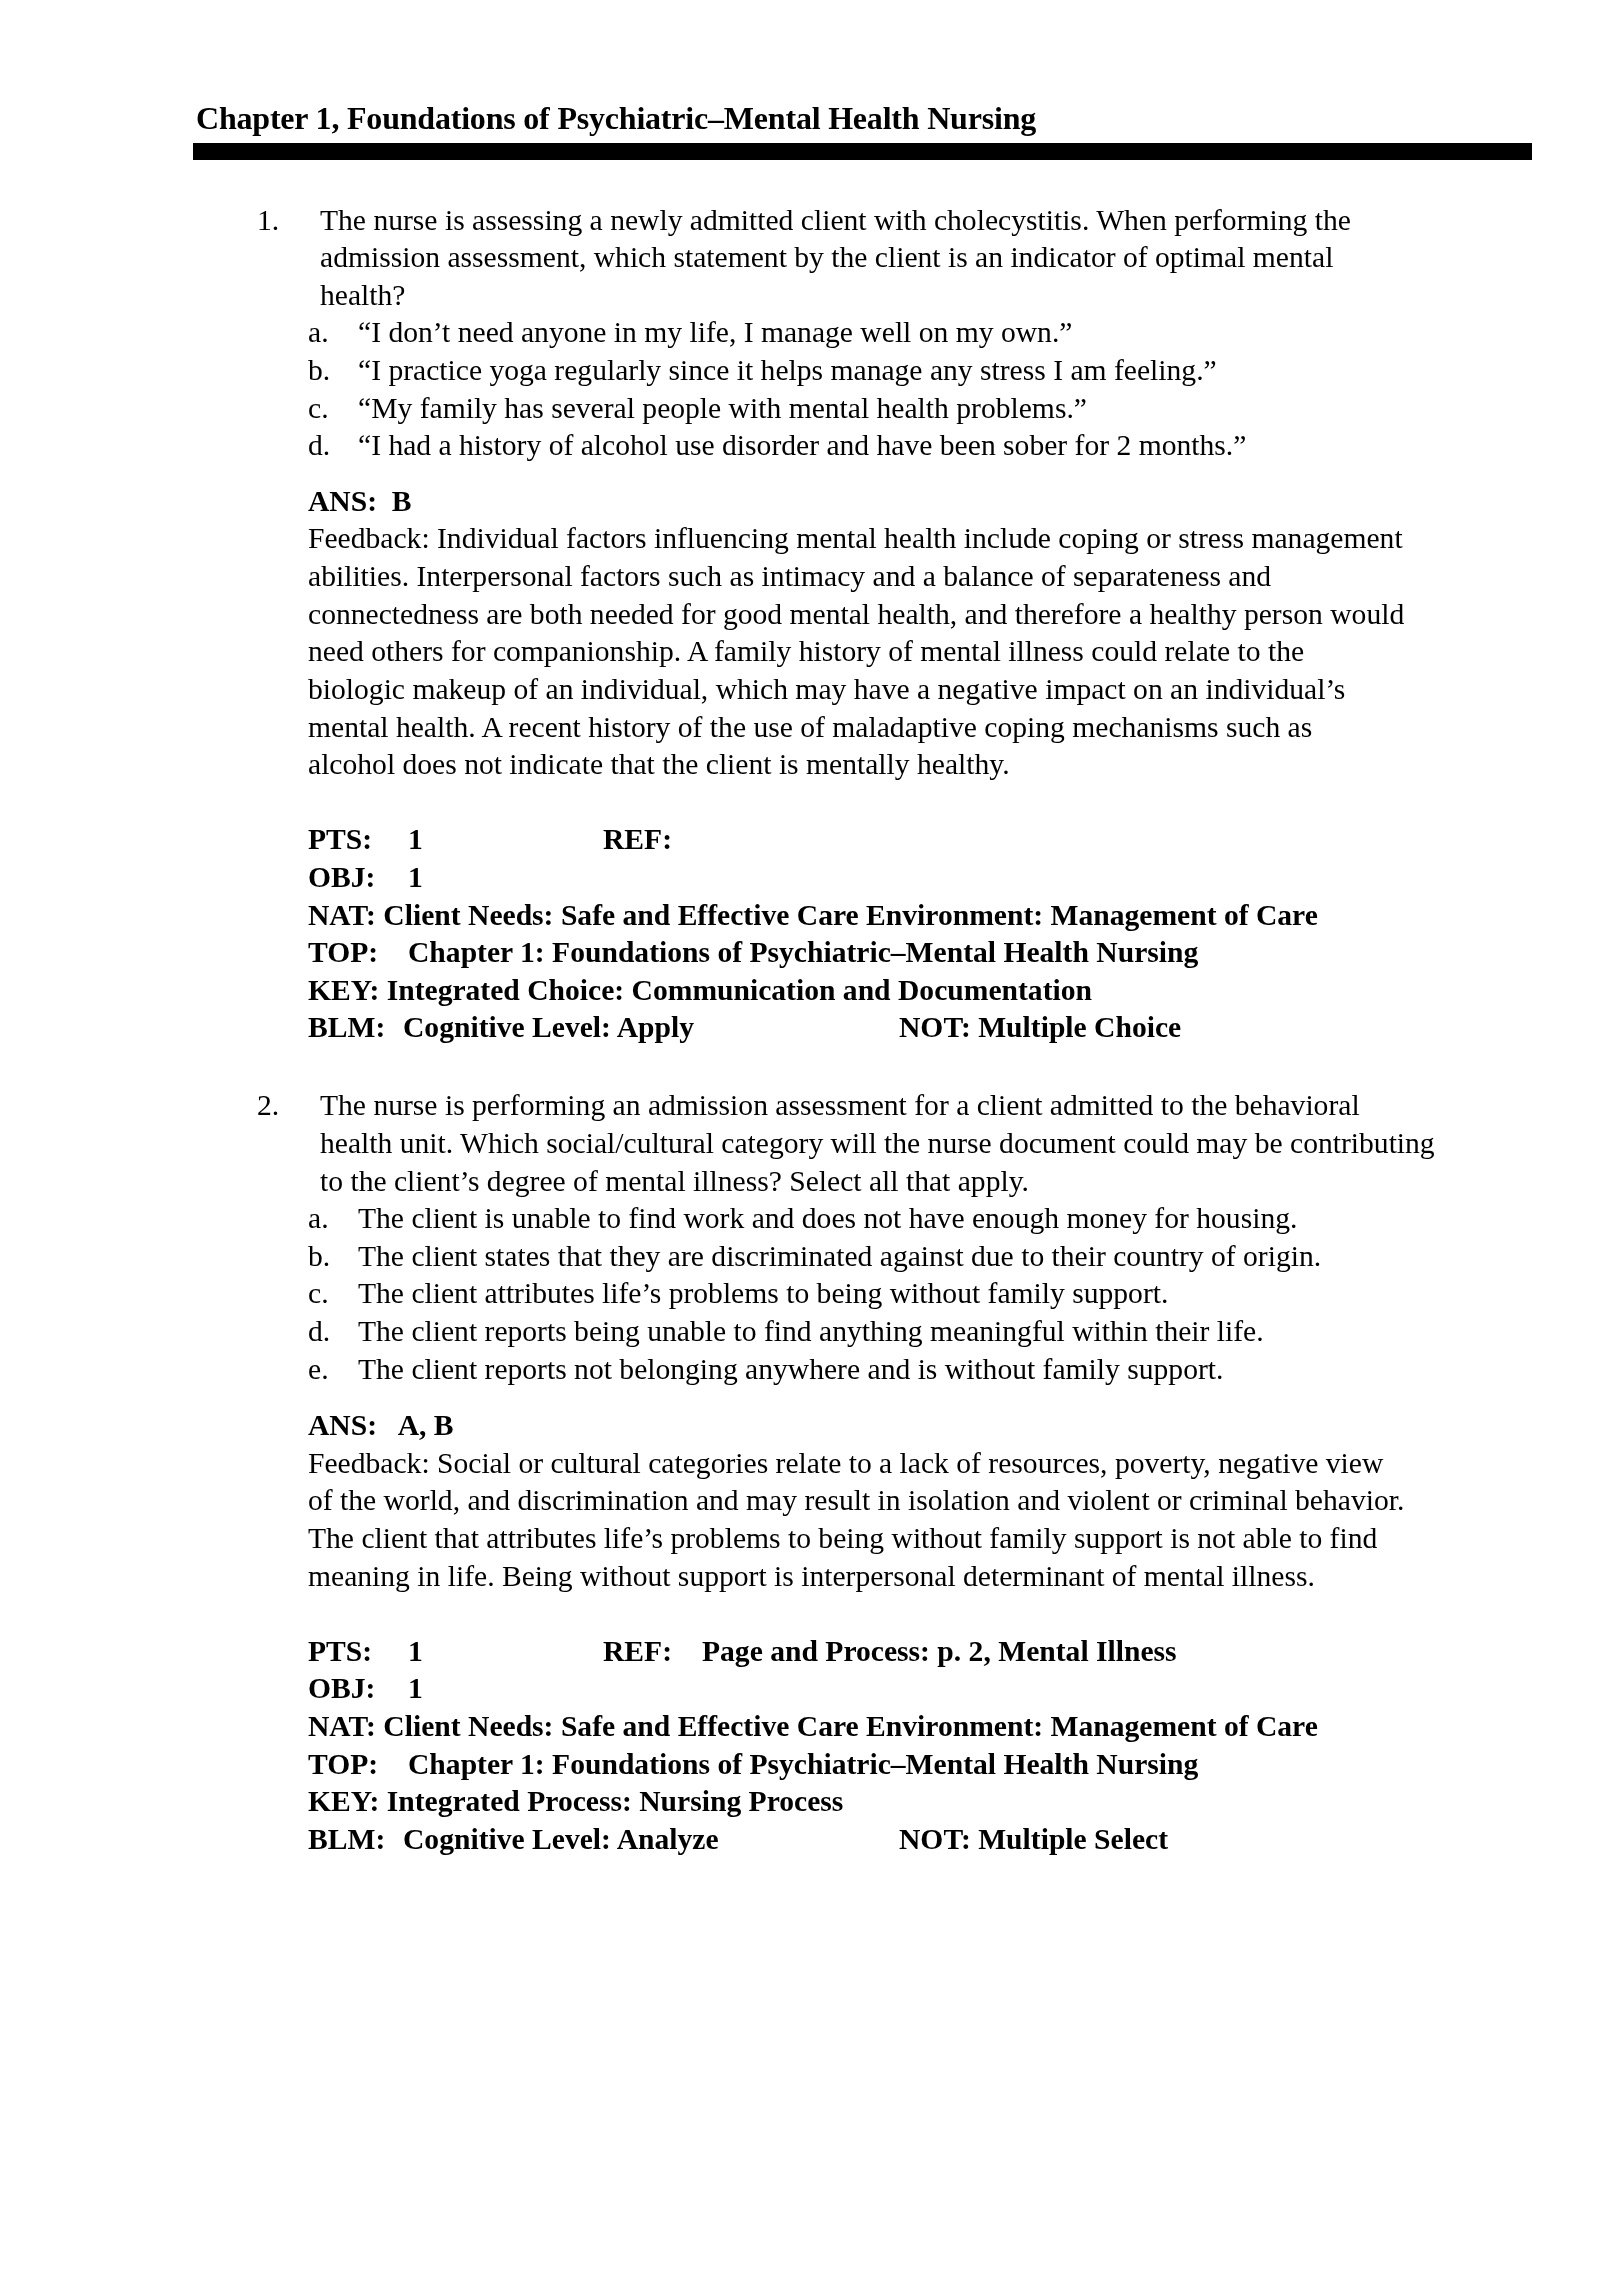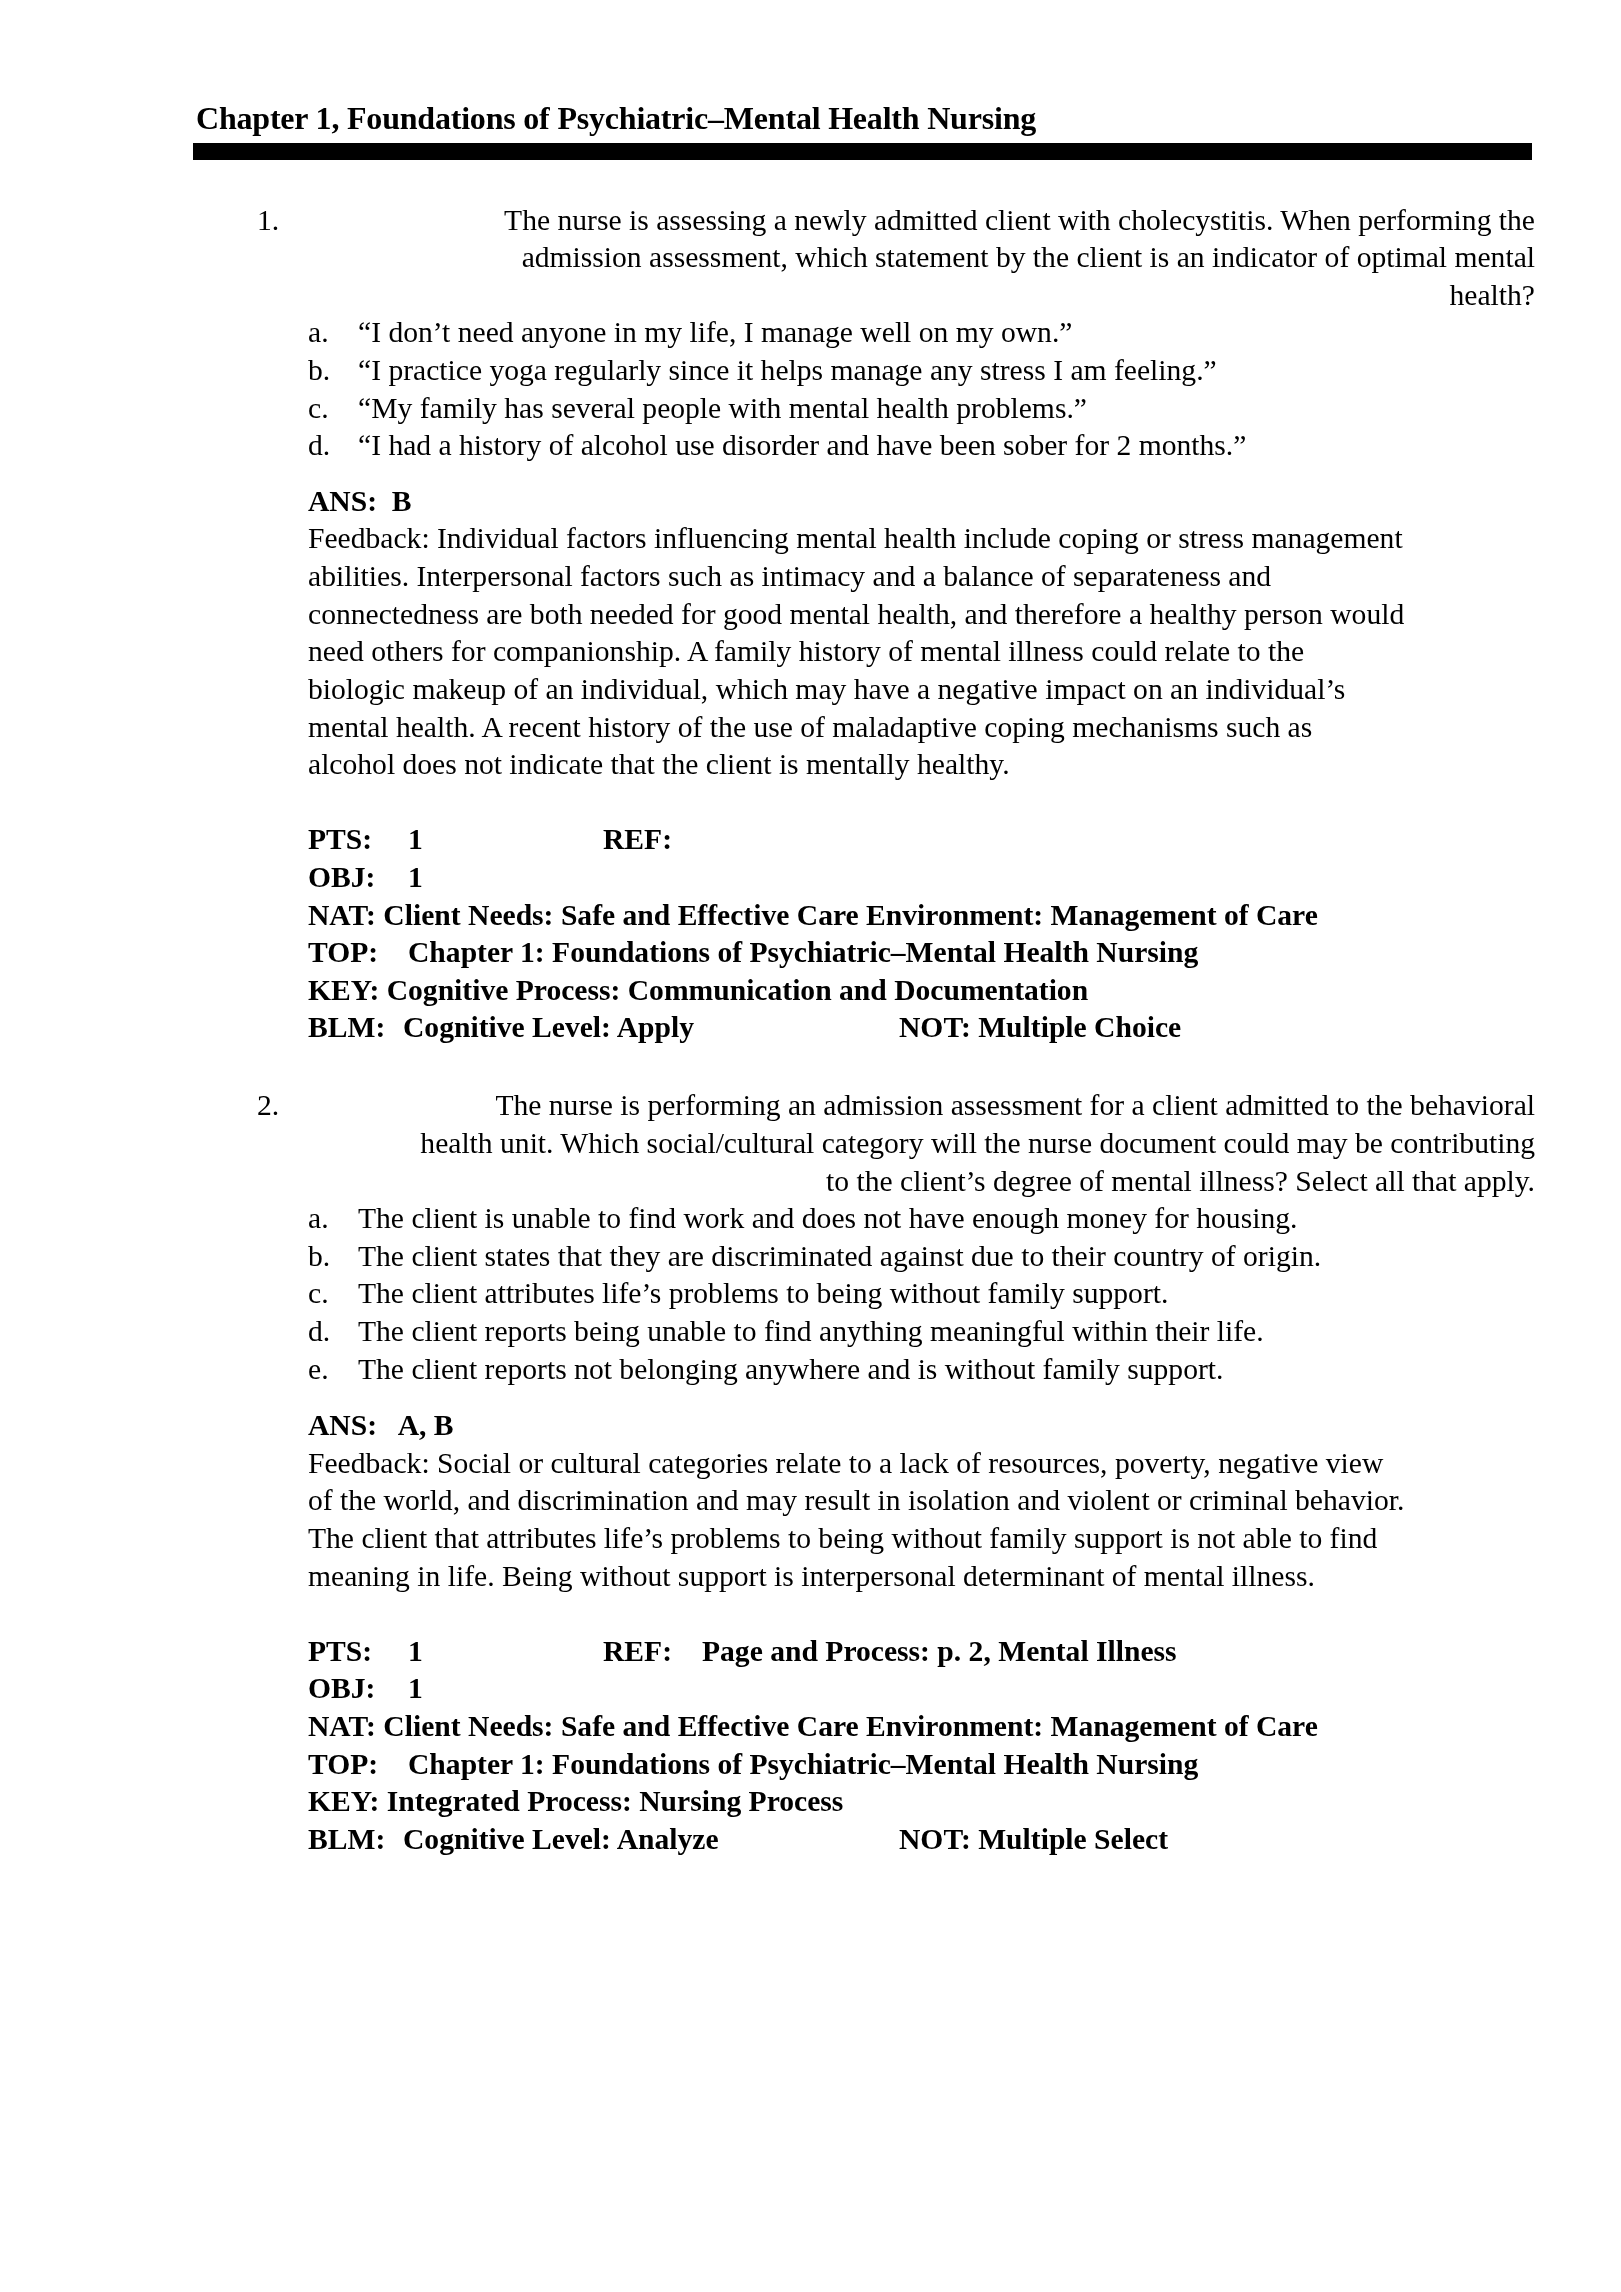--- a/index.html
+++ b/index.html
@@ -8,21 +8,21 @@
     font-family: "Liberation Serif", serif; color: #000; font-size: 29.6px;
   }
   .chapter-title {
     position: absolute; left: 196px; top: 100px;
     font-weight: bold; font-size: 32px; line-height: 36px; letter-spacing: -0.2px;
   }
   .title-rule {
     position: absolute; left: 193px; top: 143px; width: 1339px; height: 17px; background: #000;
   }
   .q-num { position: absolute; left: 257px; line-height: 38px; }
-  .q-stem { position: absolute; left: 308px; width: 1227px; line-height: 38px; text-align: right; }
+  .q-stem { position: absolute; left: 320px; width: 1227px; line-height: 38px; }
   .opt { position: absolute; left: 308px; line-height: 38px; white-space: nowrap; }
   .opt .l { display: inline-block; width: 50px; }
   .block { position: absolute; left: 308px; width: 1236px; line-height: 38px; }
   .meta-line { position: absolute; left: 308px; line-height: 38px; white-space: nowrap; font-weight: bold; }
   .tab { position: absolute; white-space: nowrap; }
 </style>
 </head>
 <body>
 
 <div class="chapter-title">Chapter 1, Foundations of Psychiatric–Mental Health Nursing</div>
@@ -59,21 +59,21 @@
   </div>
   <div class="meta-line" style="top:858px; width:358px; height:38px">
     <span class="tab" style="left:0">OBJ:</span>
     <span class="tab" style="left:100px">1</span>
   </div>
   <div class="meta-line" style="top:896px">NAT: Client Needs: Safe and Effective Care Environment: Management of Care</div>
   <div class="meta-line" style="top:933px; width:1254px; height:38px">
     <span class="tab" style="left:0">TOP:</span>
     <span class="tab" style="left:100px">Chapter 1: Foundations of Psychiatric–Mental Health Nursing</span>
   </div>
-  <div class="meta-line" style="top:971px">KEY: Cognitive Process: Communication and Documentation</div>
+  <div class="meta-line" style="top:971px">KEY: Integrated Choice: Communication and Documentation</div>
   <div class="meta-line" style="top:1008px; width:1254px; height:38px">
     <span class="tab" style="left:0">BLM:</span>
     <span class="tab" style="left:95px">Cognitive Level: Apply</span>
     <span class="tab" style="left:591px">NOT: Multiple Choice</span>
   </div>
 </div>
 
 <div>
   <div class="q-num" style="top:1086px">2.</div>
   <div class="q-stem" style="top:1086px">The nurse is performing an admission assessment for a client admitted to the behavioral</div>

